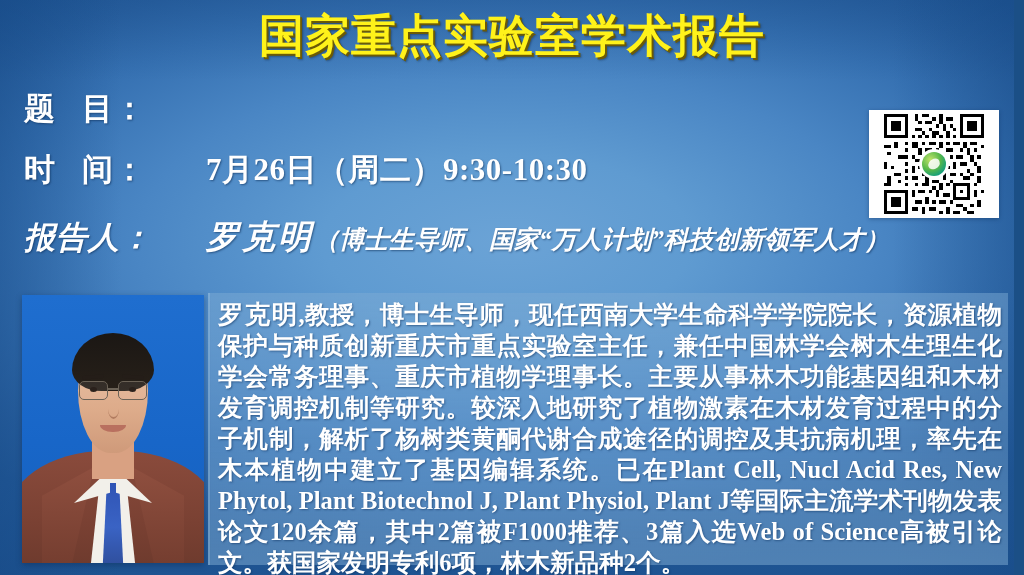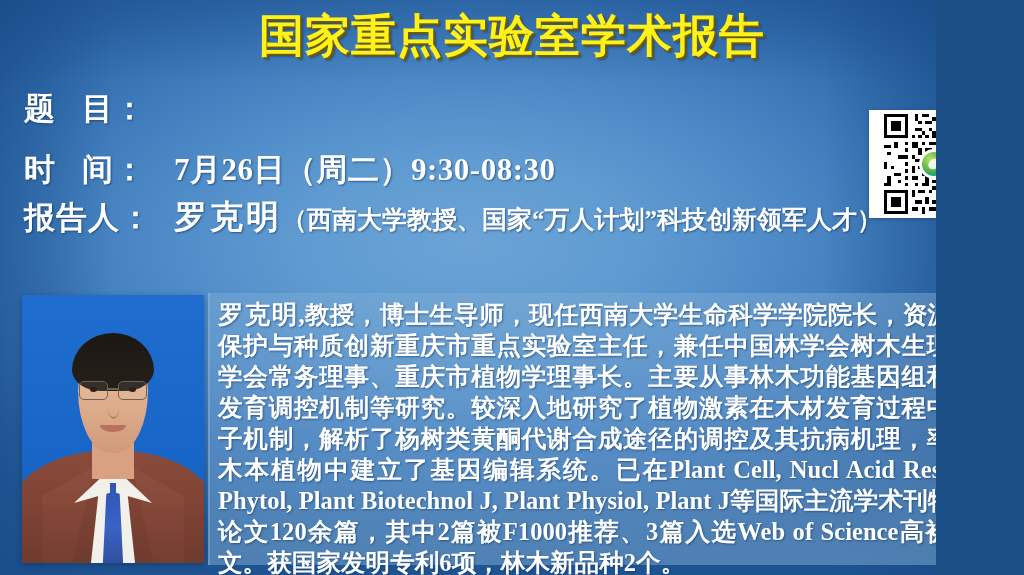--- a/index.html
+++ b/index.html
@@ -2,21 +2,21 @@
 <html><head>
 <meta charset="utf-8">
 <style>
   html, body {
     margin: 0;
     padding: 0;
     background: #1b4f86;
   }
   #poster {
     position: relative;
-    width: 936px;
+    width: 1014px;
     height: 575px;
     overflow: hidden;
     font-family: "Liberation Serif", "DejaVu Serif", serif;
     background:
       radial-gradient(ellipse 70% 58% at 50% 42%,
         #6ba3d6 0%,
         #5f9bd1 26%,
         #4a86c4 52%,
         #3671b2 74%,
         #2b63a3 88%,
@@ -61,20 +61,21 @@
     top: 88px;
     left: 24px;
     width: 980px;
     z-index: 5;
   }
   .info-row {
     display: flex;
     align-items: baseline;
     white-space: nowrap;
     margin-bottom: 3px;
+    gap: 32px;
   }
   .info-label {
     font-family: "Liberation Serif", "DejaVu Serif", serif;
     font-weight: bold;
     font-size: 31px;
     color: #ffffff;
     letter-spacing: 1px;
     width: 150px;
     flex: 0 0 150px;
     text-shadow: 1px 1px 2px rgba(10,40,80,.55);
@@ -84,21 +85,21 @@
     font-family: "Liberation Serif", "DejaVu Serif", serif;
     font-weight: bold;
     font-size: 31px;
     color: #ffffff;
     letter-spacing: .5px;
     text-shadow: 1px 1px 2px rgba(10,40,80,.55);
   }
   .row-title   { margin-top: 0px;  }
   .row-time    { margin-top: 19px;  }
   .row-place   { margin-top: 6px;  }
-  .row-speaker { margin-top: 4px;  }
+  .row-speaker { margin-top: 24px; font-style: italic;  }
 
   .speaker-name {
     font-size: 33px;
     font-weight: bold;
     letter-spacing: 3px;
   }
   .speaker-affil {
     font-size: 25px;
     font-weight: bold;
     letter-spacing: 0px;
@@ -282,27 +283,27 @@
   </div>
 
   <div class="info-block">
 
     <div class="info-row row-title">
       <span class="info-label"><span>题</span><span class="sp"></span><span>目：</span></span>
     </div>
 
     <div class="info-row row-time">
       <span class="info-label"><span>时</span><span class="sp"></span><span>间：</span></span>
-      <span class="info-value">7月26日（周二）9:30-08:30</span>
+      <span class="info-value">7月26日（周二）9:30-10:30</span>
     </div>
 
 
     <div class="info-row row-speaker">
       <span class="info-label">报告人：</span>
-      <span class="info-value"><span class="speaker-name">罗克明</span><span class="speaker-affil">（西南大学教授、国家“万人计划”科技创新领军人才）</span></span>
+      <span class="info-value"><span class="speaker-name">罗克明</span><span class="speaker-affil">（博士生导师、国家“万人计划”科技创新领军人才）</span></span>
     </div>
 
   </div>
 
   <div class="qr-wrap">
     <div class="qr-canvas">
       <svg viewBox="0 0 29 29" shape-rendering="crispEdges" aria-hidden="true">
         <rect width="29" height="29" fill="#fff"></rect>
         <g fill="#000">
 

